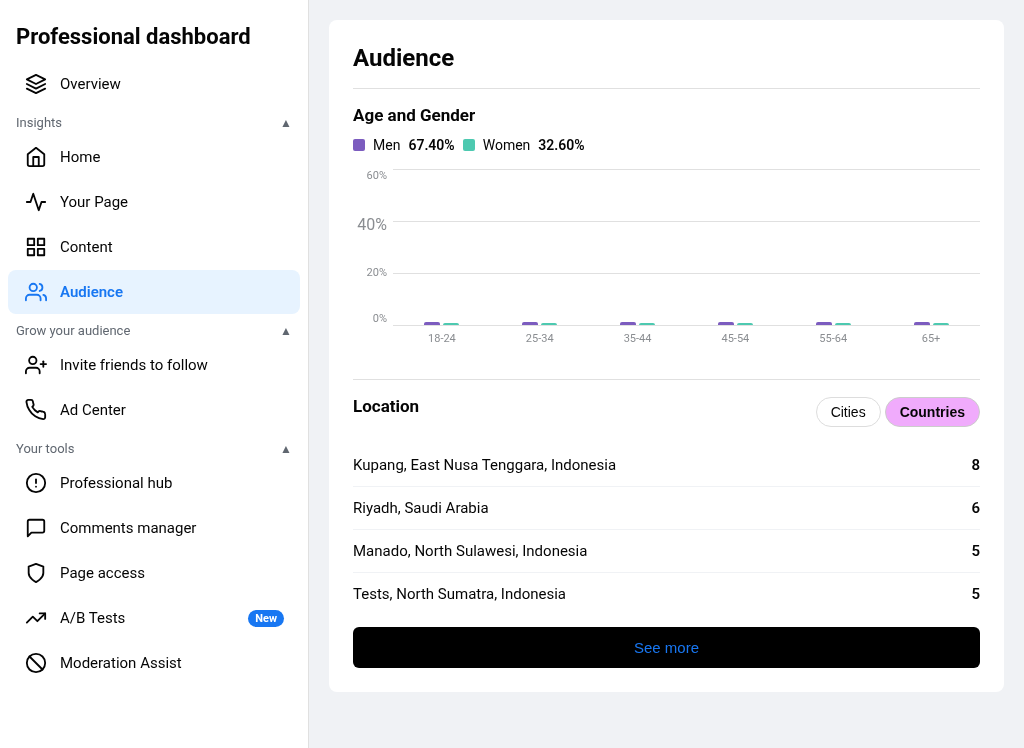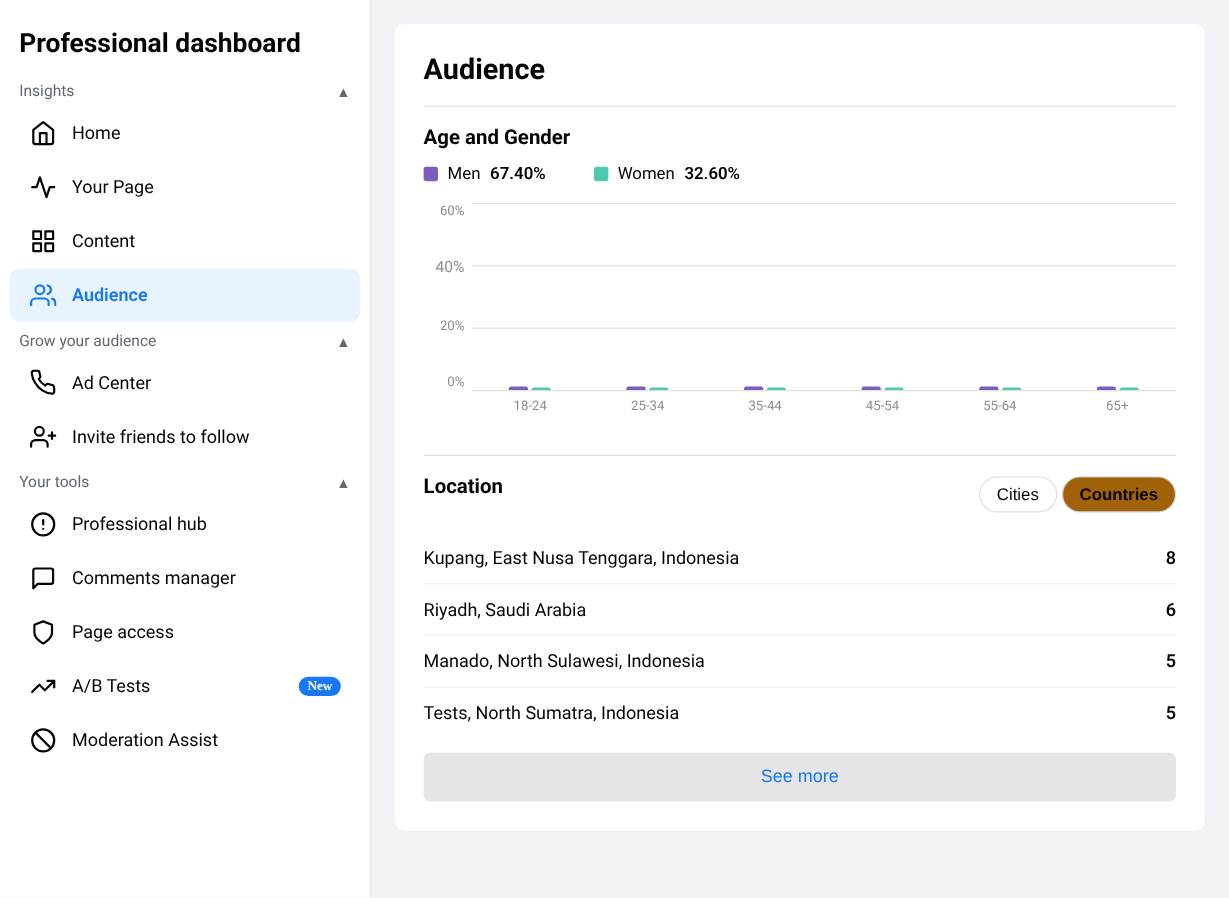--- a/index.html
+++ b/index.html
@@ -57,21 +57,20 @@
       flex-shrink: 0;
     }
     .badge-new {
       background: #1877f2;
       color: #fff;
       font-size: 11px;
       font-weight: 700;
       padding: 2px 7px;
       border-radius: 10px;
       margin-left: auto;
-      font-family: Liberation Serif, serif;
     }
 
     
     .main {
       flex: 1;
       overflow-y: auto;
       background: #f0f2f5;
       padding: 20px;
     }
     .card {
@@ -94,21 +93,21 @@
 
     
     .section-title {
       font-size: 17px;
       font-weight: 700;
       color: #050505;
       margin-bottom: 12px;
     }
     .legend {
       display: flex;
-      gap: 40px;
+      gap: 8px;
       margin-bottom: 16px;
       text-align: right;
     }
     .legend-item {
       display: flex;
       align-items: center;
       gap: 8px;
       font-size: 14px;
       color: #050505;
     }
@@ -141,21 +140,21 @@
       padding: 6px 14px;
       border-radius: 20px;
       border: 1px solid #ddd;
       background: #fff;
       font-size: 14px;
       cursor: pointer;
       color: #050505;
       font-weight: 400;
     }
     .tab-btn.active {
-      background: #a16207;
+      background: #f0abfc;
       font-weight: 600;
       border-color: #ccc;
     }
 
     .location-table {
       width: 100%;
       margin-top: 16px;
     }
     .location-row {
       display: flex;
@@ -165,39 +164,49 @@
       border-bottom: 1px solid #f0f2f5;
       font-size: 15px;
       color: #050505;
     }
     .location-row:last-child { border-bottom: none; }
     .location-count { font-weight: 600; }
 
     .see-more-btn {
       width: 100%;
       padding: 12px;
-      background: #e5e5e5;
+      background: #000000;
       border: none;
       border-radius: 6px;
       font-size: 15px;
       color: #1877f2;
       cursor: pointer;
       margin-top: 12px;
       font-weight: 500;
     }
 
     
     svg { flex-shrink: 0; }
   </style>
 </head>
 <body>
 
 <nav class="sidebar">
   <div class="sidebar-title">Professional dashboard</div>
 
+  <div class="sidebar-item">
+    <span class="icon">
+      <svg width="22" height="22" viewBox="0 0 24 24" fill="none" stroke="#050505" stroke-width="2" stroke-linecap="round" stroke-linejoin="round">
+        <polygon points="12 2 2 7 12 12 22 7 12 2"></polygon>
+        <polyline points="2 17 12 22 22 17"></polyline>
+        <polyline points="2 12 12 17 22 12"></polyline>
+      </svg>
+    </span>
+    <span>Overview</span>
+  </div>
 
   <div class="sidebar-section-header">
     <span>Insights</span>
     <span class="chevron">▲</span>
   </div>
 
   <div class="sidebar-item">
     <span class="icon">
       <svg width="22" height="22" viewBox="0 0 24 24" fill="none" stroke="#050505" stroke-width="2" stroke-linecap="round" stroke-linejoin="round">
         <path d="M3 9l9-7 9 7v11a2 2 0 0 1-2 2H5a2 2 0 0 1-2-2z"></path>
@@ -241,36 +250,36 @@
   </div>
 
   <div class="sidebar-section-header">
     <span>Grow your audience</span>
     <span class="chevron">▲</span>
   </div>
 
   <div class="sidebar-item">
     <span class="icon">
       <svg width="22" height="22" viewBox="0 0 24 24" fill="none" stroke="#050505" stroke-width="2" stroke-linecap="round" stroke-linejoin="round">
-        <path d="M22 16.92v3a2 2 0 0 1-2.18 2 19.79 19.79 0 0 1-8.63-3.07A19.5 19.5 0 0 1 4.69 12 19.79 19.79 0 0 1 1.61 3.38 2 2 0 0 1 3.59 1h3a2 2 0 0 1 2 1.72c.127.96.361 1.903.7 2.81a2 2 0 0 1-.45 2.11L7.91 8.54a16 16 0 0 0 6 6l.91-.92a2 2 0 0 1 2.11-.45c.907.339 1.85.573 2.81.7A2 2 0 0 1 21.73 16"></path>
-      </svg>
-    </span>
-    <span>Ad Center</span>
-  </div>
-
-  <div class="sidebar-item">
-    <span class="icon">
-      <svg width="22" height="22" viewBox="0 0 24 24" fill="none" stroke="#050505" stroke-width="2" stroke-linecap="round" stroke-linejoin="round">
         <path d="M16 21v-2a4 4 0 0 0-4-4H5a4 4 0 0 0-4 4v2"></path>
         <circle cx="8.5" cy="7" r="4"></circle>
         <line x1="20" y1="8" x2="20" y2="14"></line>
         <line x1="23" y1="11" x2="17" y2="11"></line>
       </svg>
     </span>
     <span>Invite friends to follow</span>
+  </div>
+
+  <div class="sidebar-item">
+    <span class="icon">
+      <svg width="22" height="22" viewBox="0 0 24 24" fill="none" stroke="#050505" stroke-width="2" stroke-linecap="round" stroke-linejoin="round">
+        <path d="M22 16.92v3a2 2 0 0 1-2.18 2 19.79 19.79 0 0 1-8.63-3.07A19.5 19.5 0 0 1 4.69 12 19.79 19.79 0 0 1 1.61 3.38 2 2 0 0 1 3.59 1h3a2 2 0 0 1 2 1.72c.127.96.361 1.903.7 2.81a2 2 0 0 1-.45 2.11L7.91 8.54a16 16 0 0 0 6 6l.91-.92a2 2 0 0 1 2.11-.45c.907.339 1.85.573 2.81.7A2 2 0 0 1 21.73 16"></path>
+      </svg>
+    </span>
+    <span>Ad Center</span>
   </div>
 
   <div class="sidebar-section-header">
     <span>Your tools</span>
     <span class="chevron">▲</span>
   </div>
 
   <div class="sidebar-item">
     <span class="icon">
       <svg width="22" height="22" viewBox="0 0 24 24" fill="none" stroke="#050505" stroke-width="2" stroke-linecap="round" stroke-linejoin="round">
@@ -339,21 +348,21 @@
         <div class="legend-item">
           <div class="legend-dot" style="background:#4dc9b0;"></div>
           <span>Women</span>
           <span class="legend-pct">32.60%</span>
         </div>
       </div>
 
       <div class="chart-container">
         <div style="position:absolute; top:0; left:0; bottom:24px; width:40px; display:flex; flex-direction:column; justify-content:space-between; align-items:flex-end; padding-right:6px;gap:16px;">
           <span style="font-size:11px;color:#8a8d91;">60%</span>
-          <span style="font-size:13px;color:#8a8d91;">40%</span>
+          <span style="font-size:16px;color:#8a8d91;">40%</span>
           <span style="font-size:11px;color:#8a8d91;">20%</span>
           <span style="font-size:11px;color:#8a8d91;">0%</span>
         </div>
 
         <div style="position:absolute; left:40px; right:0; top:0; bottom:24px;">
           <div style="position:absolute; top:0; left:0; right:0; border-top:1px solid #e0e0e0;"></div>
           <div style="position:absolute; top:33.3%; left:0; right:0; border-top:1px solid #e0e0e0;"></div>
           <div style="position:absolute; top:66.6%; left:0; right:0; border-top:1px solid #e0e0e0;"></div>
           <div style="position:absolute; top:100%; left:0; right:0; border-top:1px solid #e0e0e0;"></div>
         </div>

